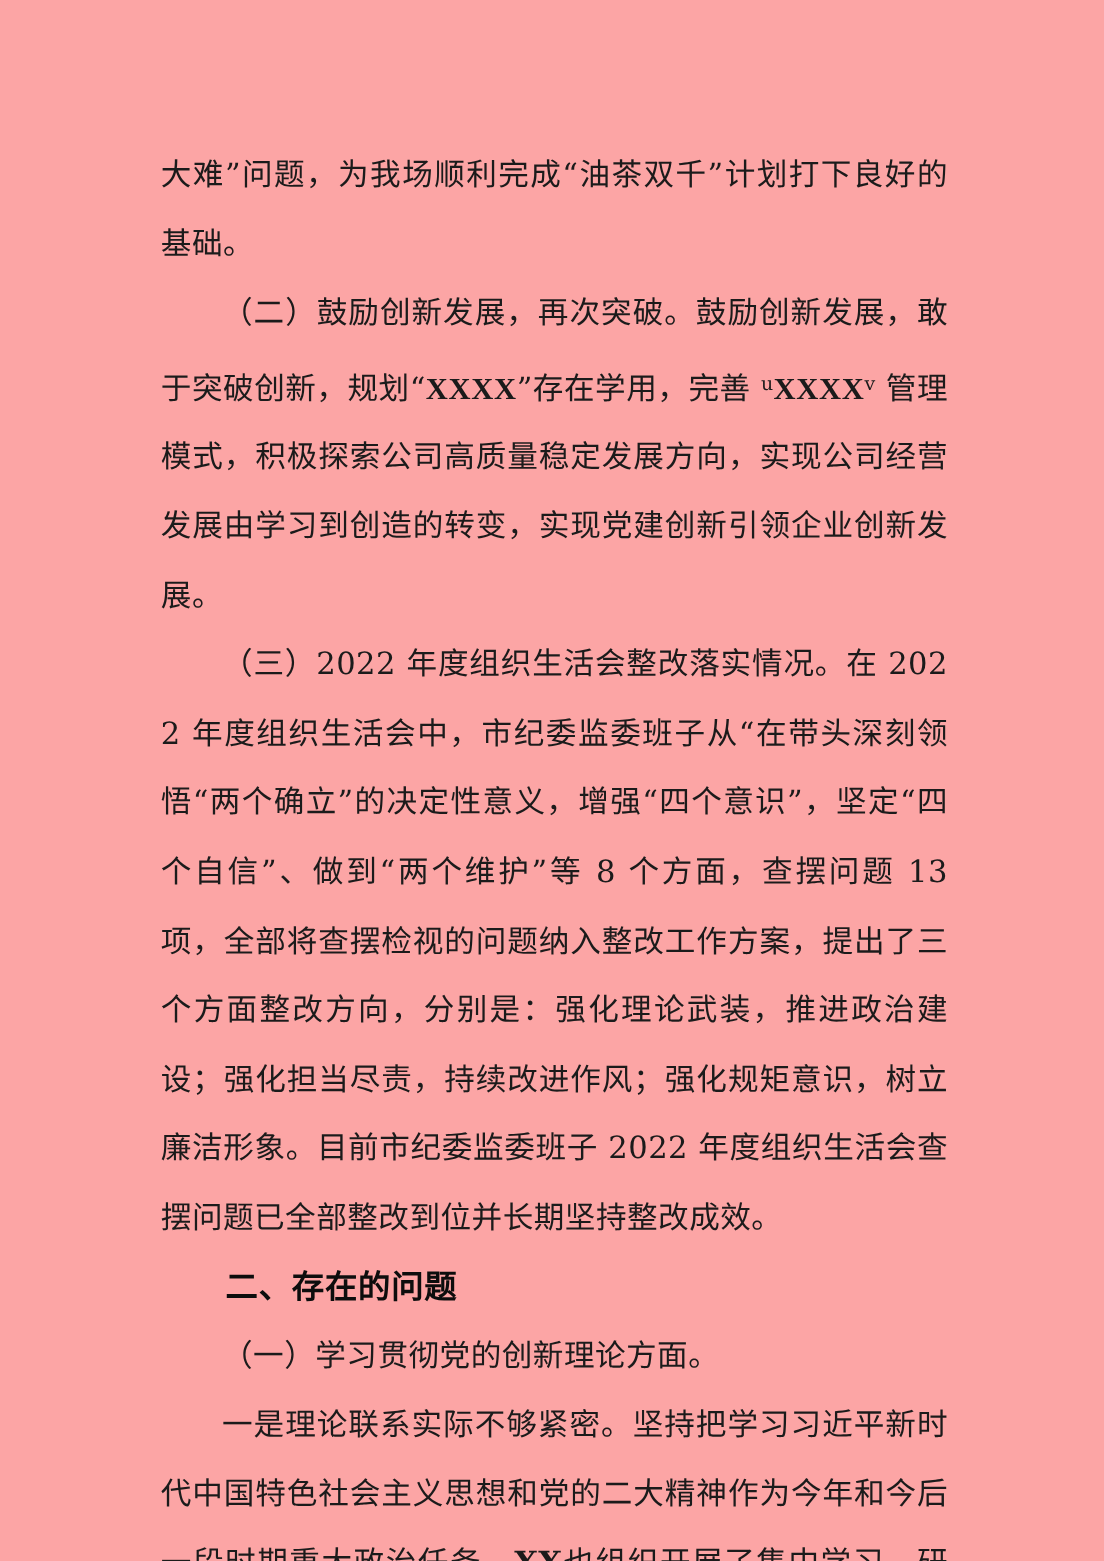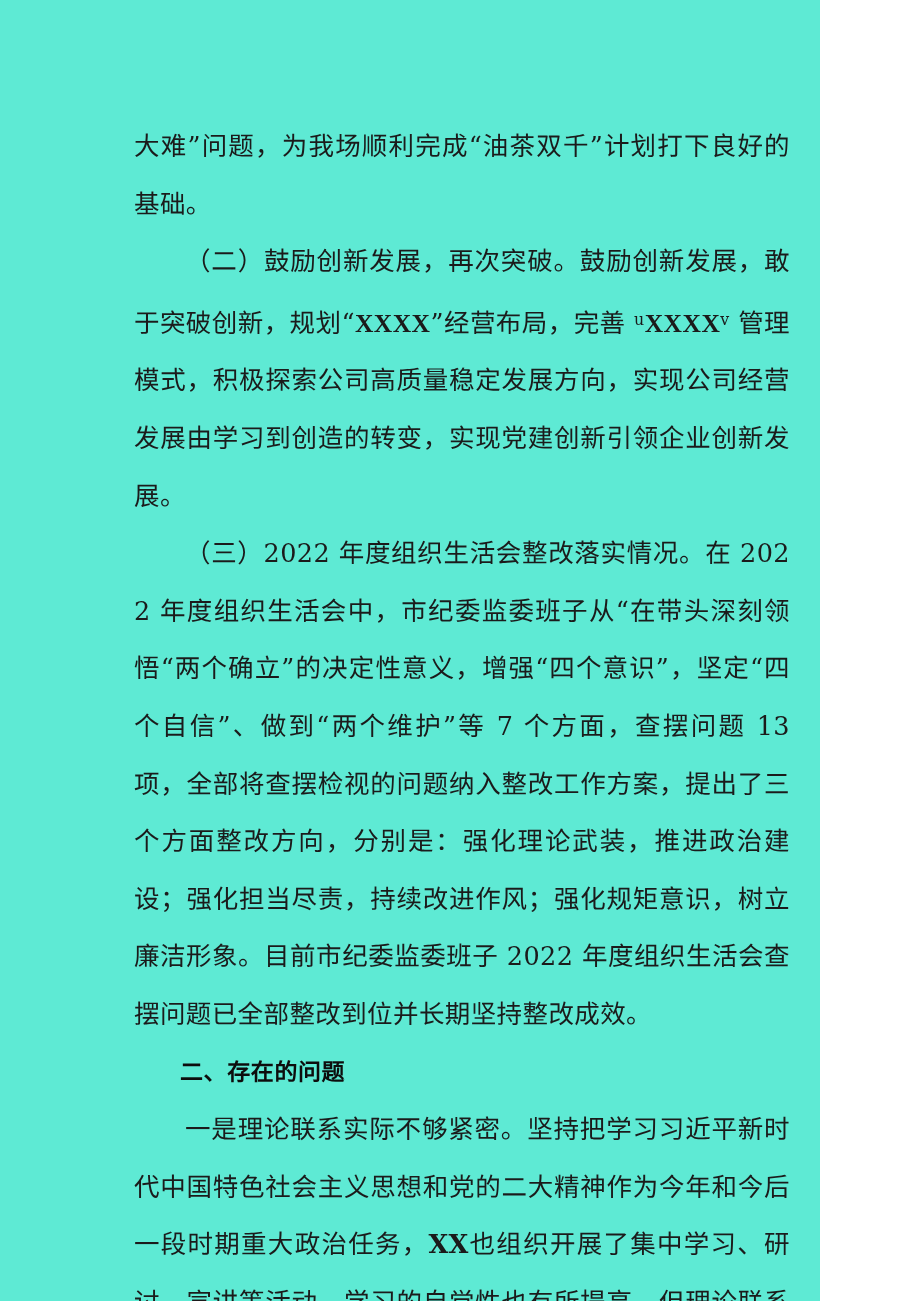--- a/index.html
+++ b/index.html
@@ -10,23 +10,23 @@
   }
   body {
     width: 920px;
     height: 1301px;
     overflow: hidden;
     font-family: "DejaVu Serif", "Liberation Serif", serif;
     color: #1b1b1b;
   }
   .page {
     position: relative;
-    width: 820px;
+    width: 920px;
     height: 1301px;
-    background: #5eead4;
+    background: #fca5a5;
     box-sizing: border-box;
     padding: 118px 130px 0 134px;
   }
   .doc-body {
     width: 656px;
   }
   .para {
     margin: 0;
     font-size: 25.5px;
     line-height: 57.6px;
@@ -36,21 +36,21 @@
     color: #1b1b1b;
     font-family: "DejaVu Serif", "Liberation Serif", serif;
     font-weight: 400;
     word-break: break-all;
   }
   .para.indent {
     text-indent: 2em;
   }
   .heading {
     margin: 0;
-    font-size: 23px;
+    font-size: 27px;
     line-height: 57.6px;
     text-indent: 2em;
     font-weight: 700;
     letter-spacing: 0.6px;
     color: #0d0d0d;
     font-family: Liberation Sans, sans-serif;
   }
   .xmark {
     font-family: Liberation Serif, serif;
     font-weight: 700;
@@ -69,26 +69,27 @@
 </style>
 </head>
 <body>
 
 <div class="page">
   <div class="doc-body">
 
     <p class="para">大难”问题，为我场顺利完成“油茶双千”计划打下良好的基础。</p>
 
     <p class="para indent">
-      <span>（二）鼓励创新发展，再次突破。鼓励创新发展，敢于突破创新，规划“</span><span class="xmark">XXXX</span><span>”经营布局，完善 </span><span class="sup-q">u</span><span class="xmark">XXXX</span><span class="sup-q">v</span><span> 管理模式，积极探索公司高质量稳定发展方向，实现公司经营发展由学习到创造的转变，实现党建创新引领企业创新发展。</span>
+      <span>（二）鼓励创新发展，再次突破。鼓励创新发展，敢于突破创新，规划“</span><span class="xmark">XXXX</span><span>”存在学用，完善 </span><span class="sup-q">u</span><span class="xmark">XXXX</span><span class="sup-q">v</span><span> 管理模式，积极探索公司高质量稳定发展方向，实现公司经营发展由学习到创造的转变，实现党建创新引领企业创新发展。</span>
     </p>
 
-    <p class="para indent">（三）2022 年度组织生活会整改落实情况。在 2022 年度组织生活会中，市纪委监委班子从“在带头深刻领悟“两个确立”的决定性意义，增强“四个意识”，坚定“四个自信”、做到“两个维护”等 7 个方面，查摆问题 13 项，全部将查摆检视的问题纳入整改工作方案，提出了三个方面整改方向，分别是：强化理论武装，推进政治建设；强化担当尽责，持续改进作风；强化规矩意识，树立廉洁形象。目前市纪委监委班子 2022 年度组织生活会查摆问题已全部整改到位并长期坚持整改成效。</p>
+    <p class="para indent">（三）2022 年度组织生活会整改落实情况。在 2022 年度组织生活会中，市纪委监委班子从“在带头深刻领悟“两个确立”的决定性意义，增强“四个意识”，坚定“四个自信”、做到“两个维护”等 8 个方面，查摆问题 13 项，全部将查摆检视的问题纳入整改工作方案，提出了三个方面整改方向，分别是：强化理论武装，推进政治建设；强化担当尽责，持续改进作风；强化规矩意识，树立廉洁形象。目前市纪委监委班子 2022 年度组织生活会查摆问题已全部整改到位并长期坚持整改成效。</p>
 
     <p class="heading">二、存在的问题</p>
 
+    <p class="para indent">（一）学习贯彻党的创新理论方面。</p>
 
     <p class="para indent">
       <span>一是理论联系实际不够紧密。坚持把学习习近平新时代中国特色社会主义思想和党的二大精神作为今年和今后一段时期重大政治任务，</span><span class="latin">XX</span><span>也组织开展了集中学习、研讨、宣讲等活动，学习的自觉性也有所提高，但理论联系实际思考不深入不具体，存在学用“两张皮”现象、学用脱节的现象。比如，在学习纪检监察理论和业务不深入、不全面、不能与新形势下的新任务、新要求有机结合。</span>
     </p>
 
   </div>
 </div>
 
 </body></html>

